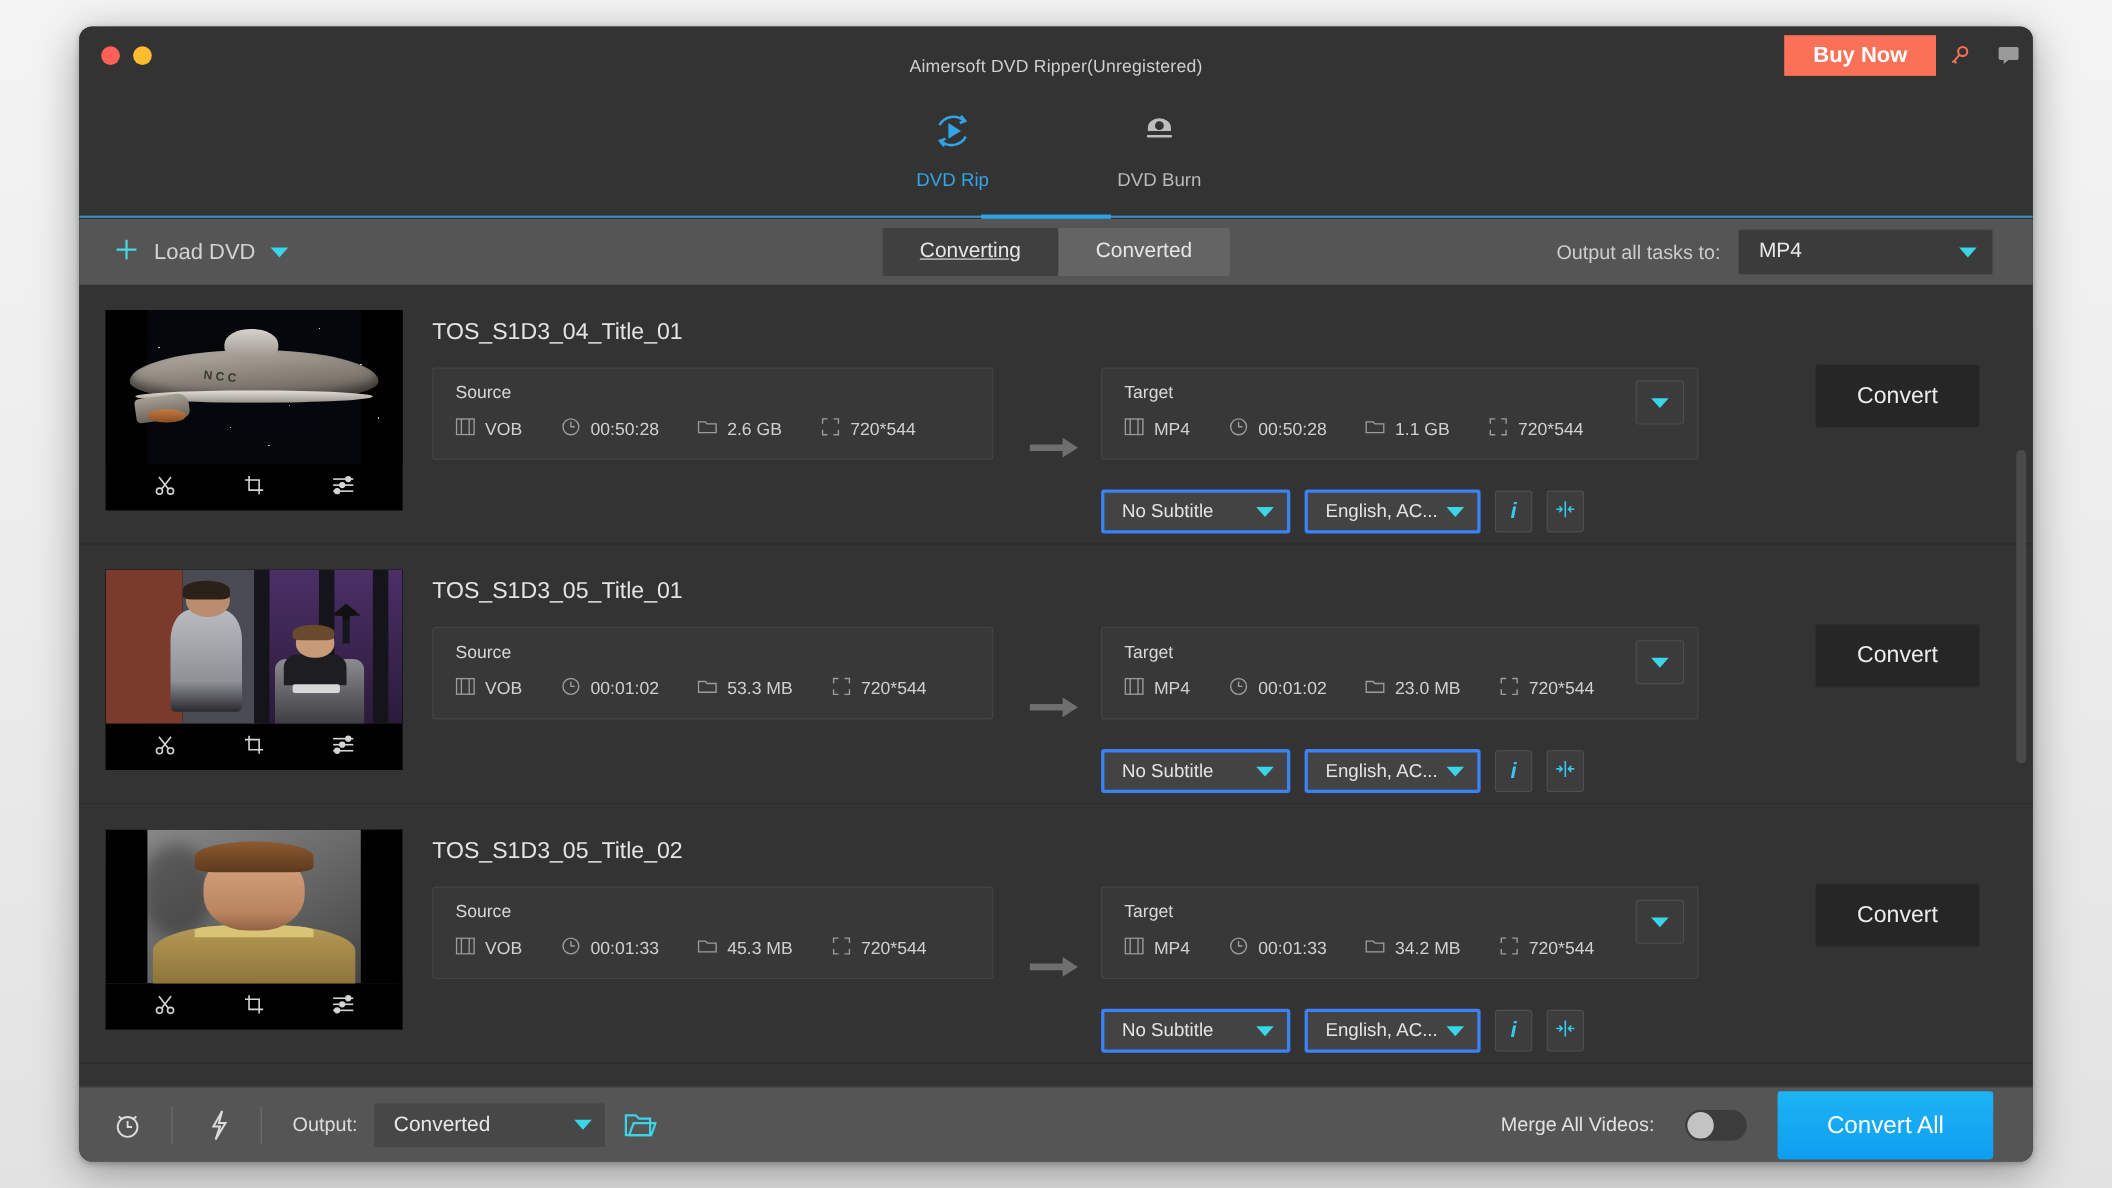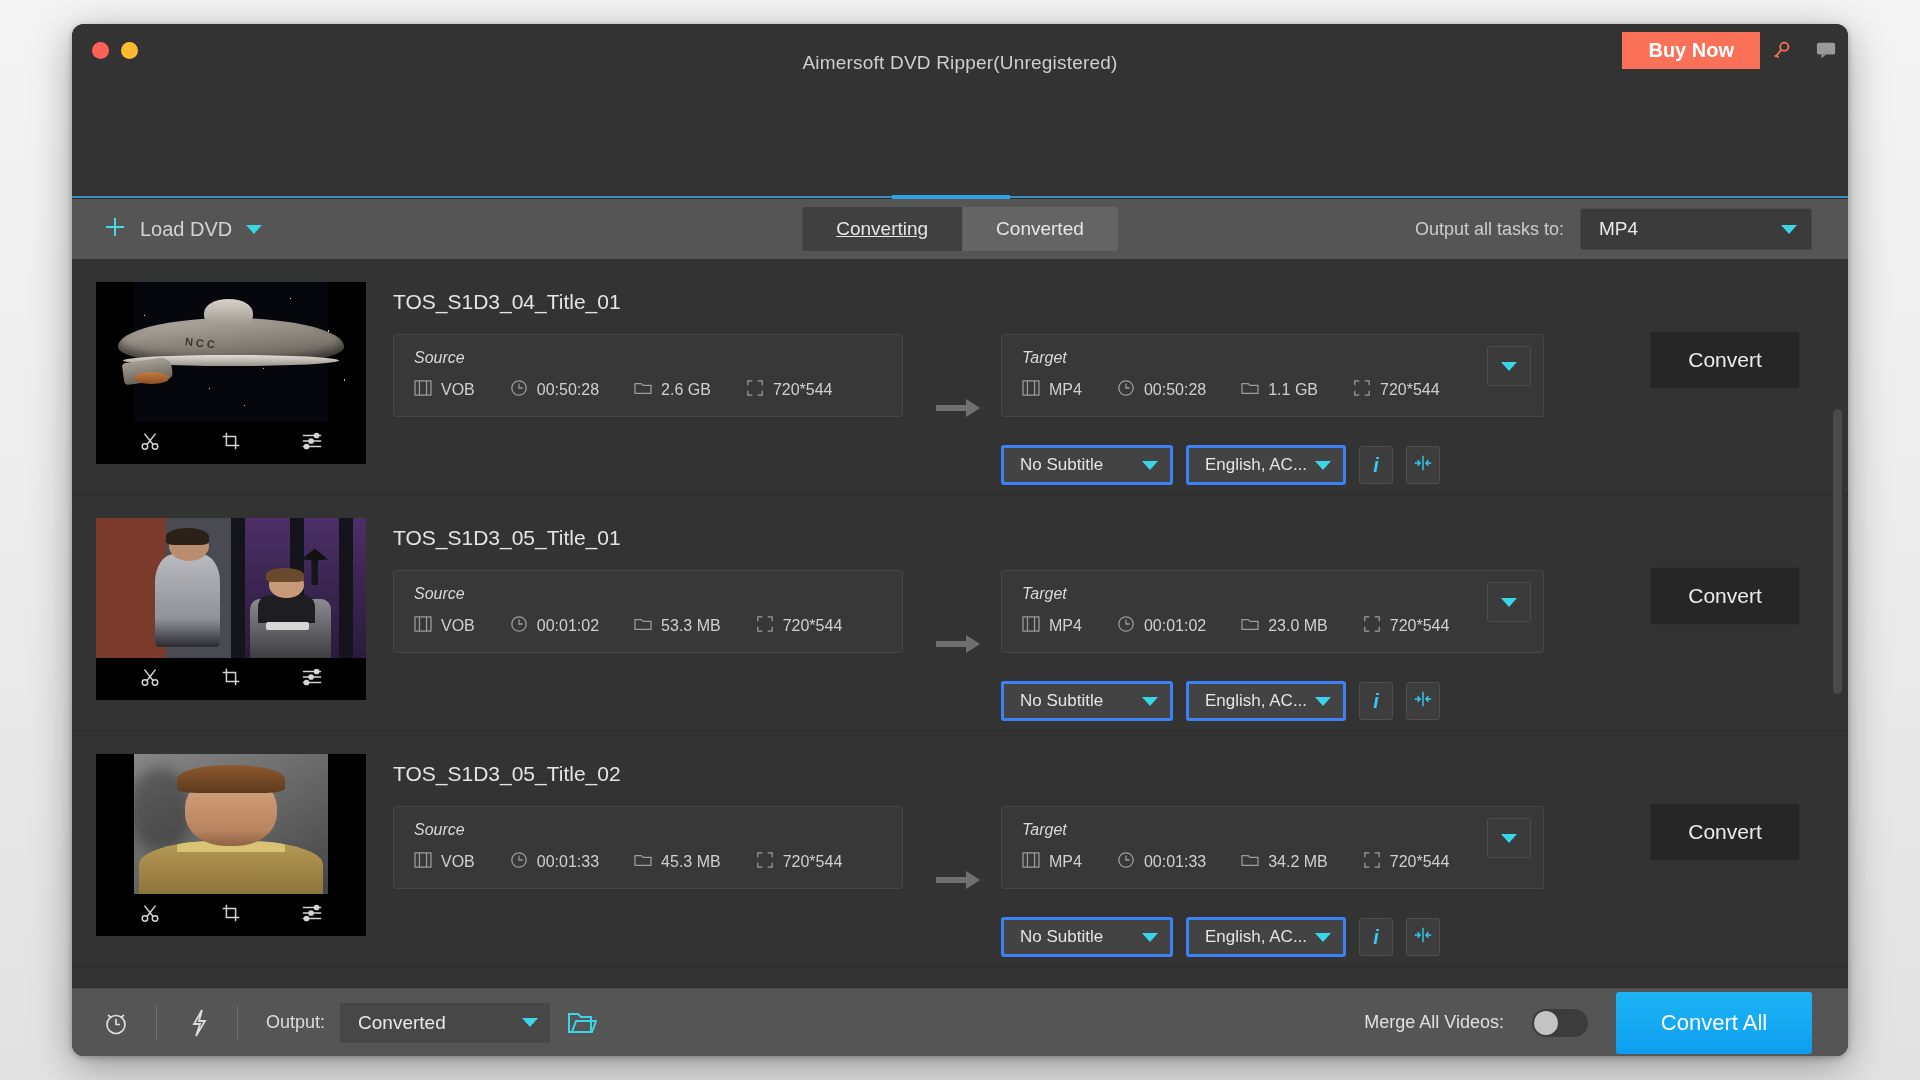--- a/index.html
+++ b/index.html
@@ -35,21 +35,21 @@
     flex: 0 0 auto;
   }
   .traffic { position: absolute; left: 20px; top: 18px; display: flex; gap: 12px; }
   .light { width: 17px; height: 17px; border-radius: 50%; }
   .light.red { background: #ff6057; }
   .light.yellow { background: #febc2e; }
 
   .win-title {
     position: absolute; left: 0; right: 0; top: 28px;
     text-align: center;
-    color: #cfcfcf; font-size: 19px; letter-spacing: .2px;
+    color: #cfcfcf; font-size: 16px; letter-spacing: .2px;
   }
 
   .header-actions {
     position: absolute; right: 0; top: 0;
     display: flex; align-items: center; gap: 0px;
     height: 52px;
   }
   .buy-now {
     background: #fa7158; color: #ffffff;
     font-size: 20px; font-weight: bold;
@@ -162,21 +162,21 @@
 
   .row-main { flex: 1 1 auto; padding-left: 27px; position: relative; }
   .row-title { color: #e4e4e4; font-size: 21px; margin-top: 8px; }
   .panel {
     background: #383838;
     border: 1px solid #464646;
     border-radius: 3px;
     padding: 14px 20px 15px;
     position: relative;
   }
-  .panel-title { color: #d8d8d8; font-size: 16px; margin-bottom: 12px; font-style: italic; }
+  .panel-title { color: #d8d8d8; font-size: 16px; margin-bottom: 12px; }
   .meta { display: flex; align-items: center; gap: 9px; }
   .meta-grp { display: flex; align-items: center; gap: 9px; margin-right: 26px; }
   .meta-txt { color: #d0d0d0; font-size: 16px; white-space: nowrap; }
 
   .src-panel { position: absolute; left: 27px; top: 52px; width: 510px; }
   .arrow-mid {
     position: absolute; left: 570px; top: 112px;
     color: #6f6f6f; font-size: 30px; line-height: 1;
   }
   .tgt-panel { position: absolute; left: 635px; top: 52px; width: 543px; }
@@ -411,20 +411,44 @@
           </svg>
         </div>
         <div class="icon-btn">
           <svg width="22" height="20" viewBox="0 0 24 22" fill="#9a9a9a">
             <rect x="2" y="3" width="20" height="13" rx="2"></rect>
             <path d="M7 16 L7 20 L12 16 Z"></path>
           </svg>
         </div>
       </div>
 
+      <div class="nav">
+        <div class="nav-item active">
+          <span>
+            <svg width="42" height="42" viewBox="0 0 44 44" fill="none" stroke="#32a5e8" stroke-width="2.4">
+              <path d="M33 12.5 A15 15 0 0 0 9.5 16.5"></path>
+              <path d="M11 31.5 A15 15 0 0 0 34.5 27.5"></path>
+              <path d="M30 7.5 L34 12.5 L28.8 14.5"></path>
+              <path d="M14 36.5 L10 31.5 L15.2 29.5"></path>
+              <polygon points="18,14.5 30,22 18,29.5" fill="#32a5e8" stroke="none"></polygon>
+            </svg>
+          </span>
+          <span class="nav-label">DVD Rip</span>
+        </div>
+        <div class="nav-item">
+          <span>
+            <svg width="42" height="42" viewBox="0 0 44 44" fill="none">
+              <path d="M11 19 a11 9 0 0 1 22 0 v3 h-22 z" fill="#bdbdbd"></path>
+              <circle cx="22" cy="17" r="4.2" fill="#333333"></circle>
+              <rect x="10" y="26" width="24" height="2.4" rx="1" fill="#bdbdbd"></rect>
+            </svg>
+          </span>
+          <span class="nav-label">DVD Burn</span>
+        </div>
+      </div>
 
       <div class="nav-underline">
         <div class="line-rest"></div>
         <div class="fill"></div>
       </div>
     </div>
 
     <div class="toolbar">
 
       <div class="load-dvd">

